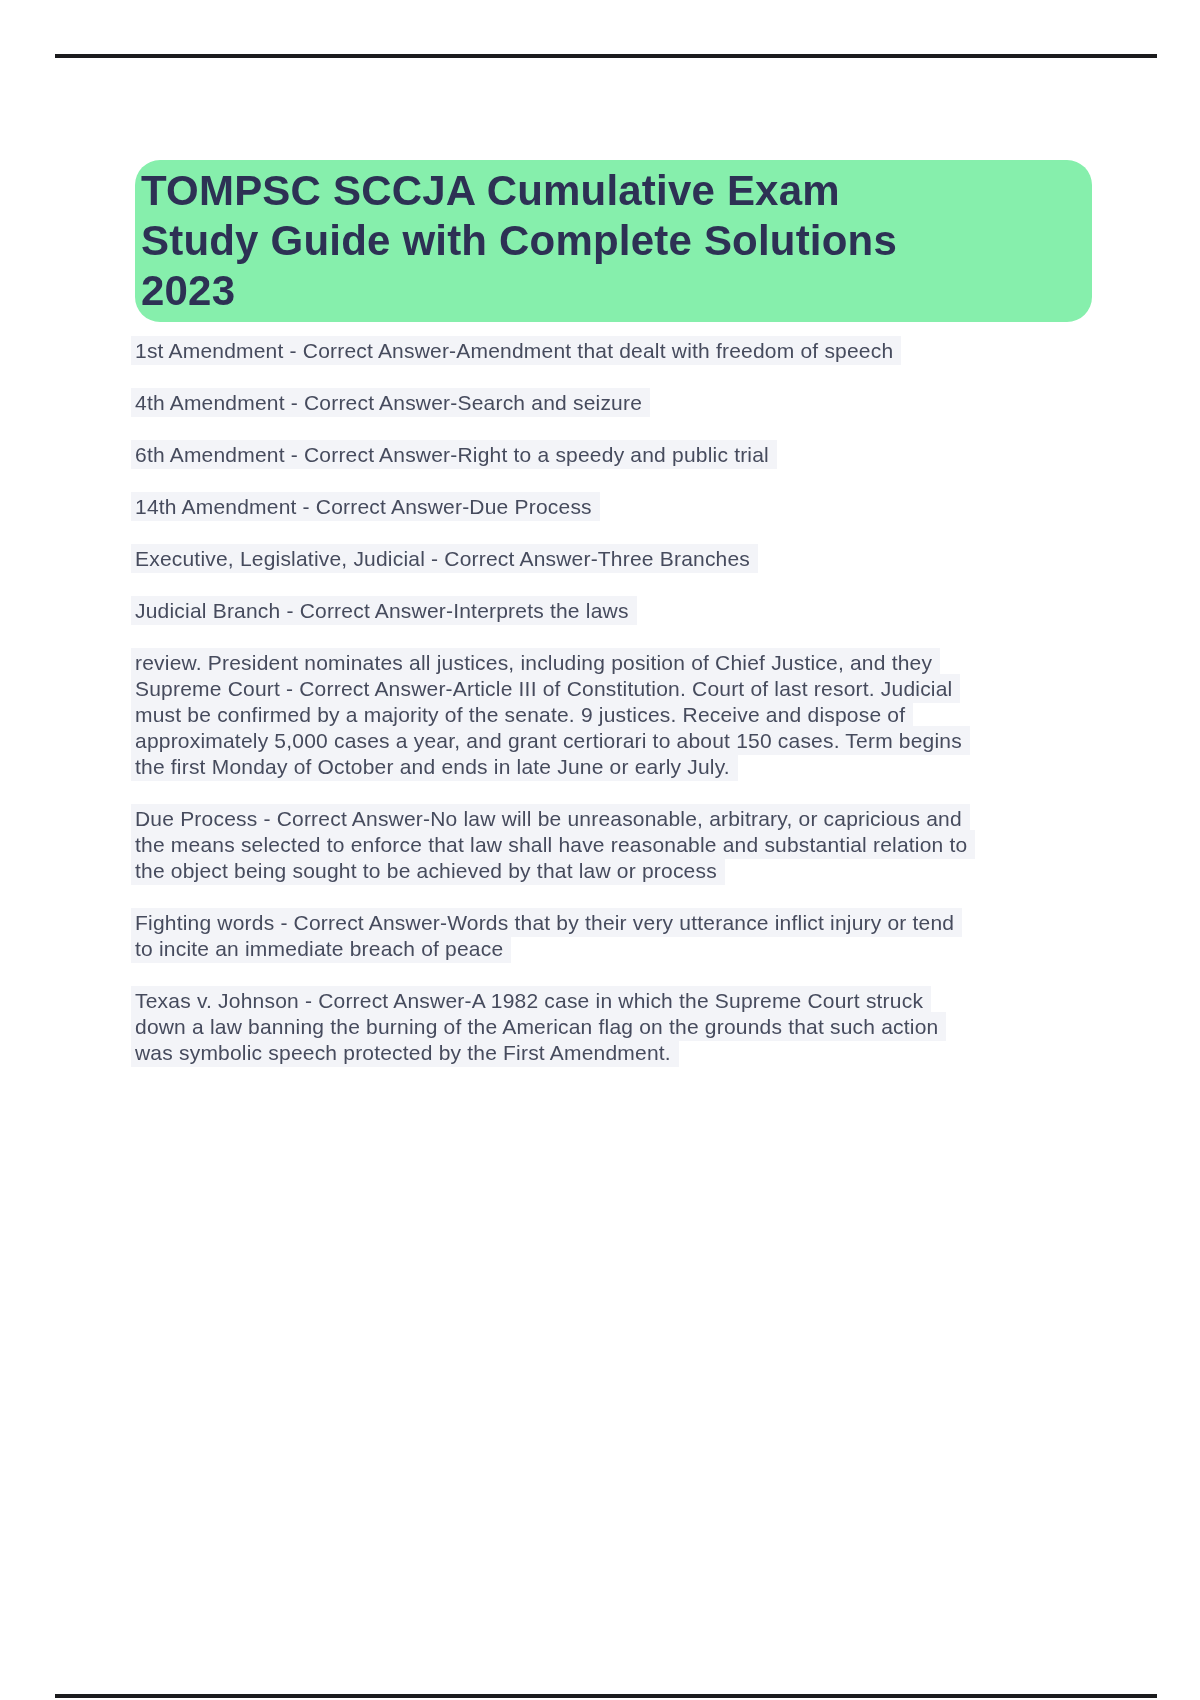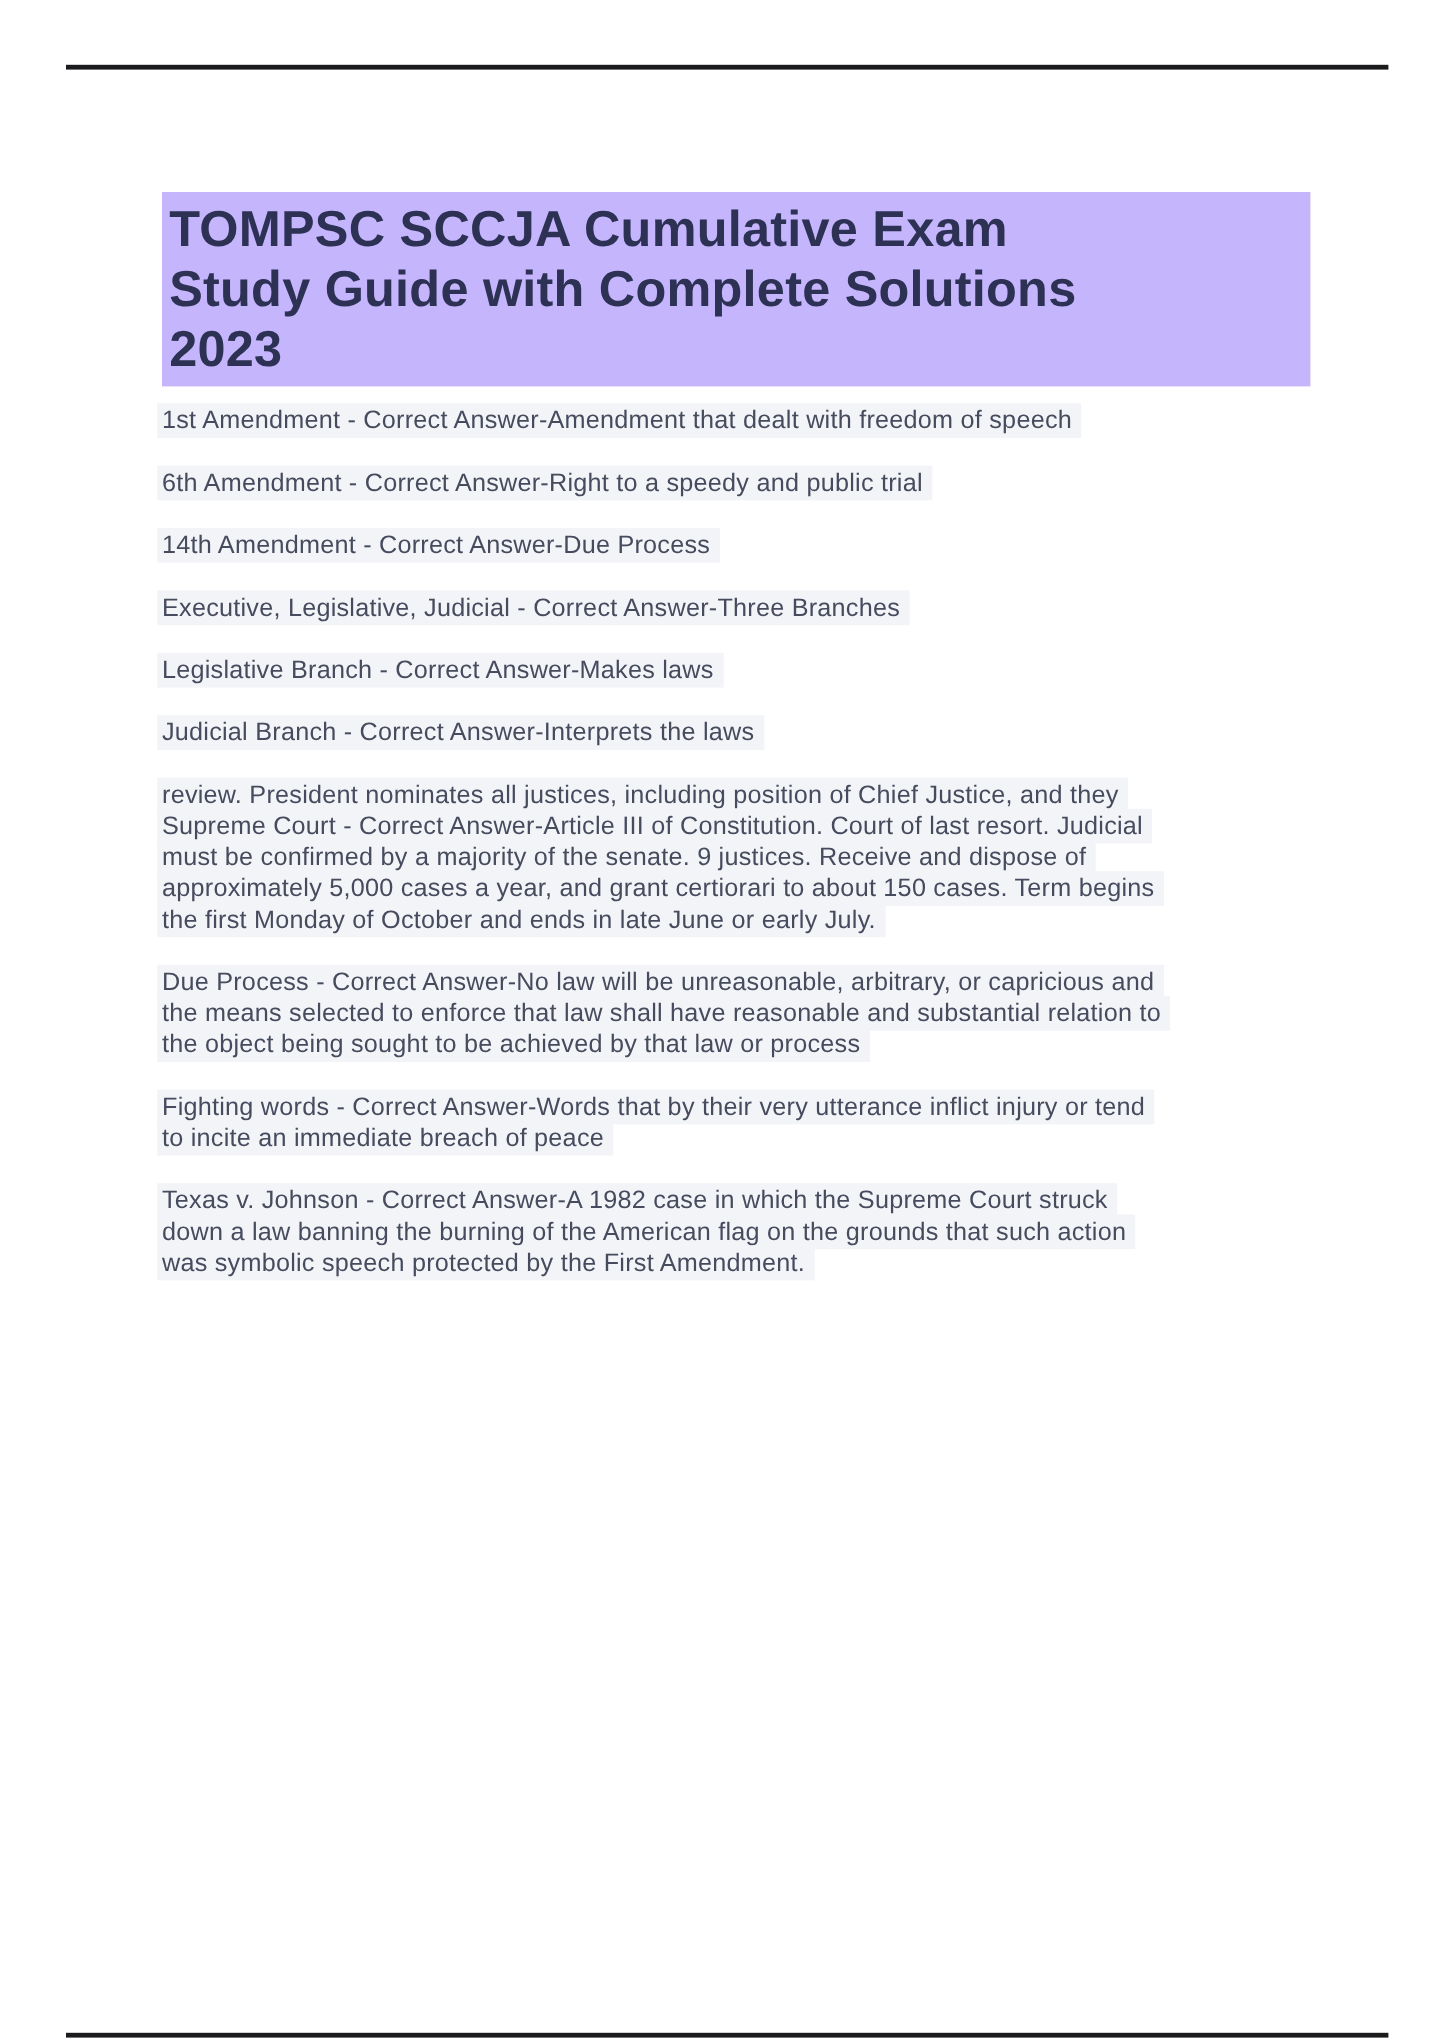--- a/index.html
+++ b/index.html
@@ -27,27 +27,28 @@
   .content {
     position: absolute;
     left: 135px;
     top: 160px;
     width: 1005px;
   }
 
   .doc-title {
     margin: 0 0 16px 0;
     width: 945px;
-    background: #c4b5fd;
+    background: #86efac;
     color: #2d3154;
     font-size: 42px;
     line-height: 50px;
     font-weight: bold;
     letter-spacing: 0.2px;
     padding: 6px 6px 6px 6px;
+    border-radius: 25px;
   }
   .doc-title .title-line { display: block; }
 
   .study-items {
     color: #464b5d;
     font-size: 21px;
     line-height: 26px;
     letter-spacing: 0.2px;
   }
   .study-item {
@@ -72,30 +73,30 @@
   <h1 class="doc-title">
       <span class="title-line">TOMPSC SCCJA Cumulative Exam</span>
       <span class="title-line">Study Guide with Complete Solutions</span>
       <span class="title-line">2023</span>
     </h1>
   <div class="study-items">
       <div class="study-item">
         <div class="line"><span class="hl">1st Amendment - Correct Answer-Amendment that dealt with freedom of speech</span></div>
       </div>
       <div class="study-item">
+        <div class="line"><span class="hl">4th Amendment - Correct Answer-Search and seizure</span></div>
+      </div>
+      <div class="study-item">
         <div class="line"><span class="hl">6th Amendment - Correct Answer-Right to a speedy and public trial</span></div>
       </div>
       <div class="study-item">
         <div class="line"><span class="hl">14th Amendment - Correct Answer-Due Process</span></div>
       </div>
       <div class="study-item">
         <div class="line"><span class="hl">Executive, Legislative, Judicial - Correct Answer-Three Branches</span></div>
-      </div>
-      <div class="study-item">
-        <div class="line"><span class="hl">Legislative Branch - Correct Answer-Makes laws</span></div>
       </div>
       <div class="study-item">
         <div class="line"><span class="hl">Judicial Branch - Correct Answer-Interprets the laws</span></div>
       </div>
       <div class="study-item">
         <div class="line"><span class="hl">review. President nominates all justices, including position of Chief Justice, and they</span></div>
         <div class="line"><span class="hl">Supreme Court - Correct Answer-Article III of Constitution. Court of last resort. Judicial</span></div>
         <div class="line"><span class="hl">must be confirmed by a majority of the senate. 9 justices. Receive and dispose of</span></div>
         <div class="line"><span class="hl">approximately 5,000 cases a year, and grant certiorari to about 150 cases. Term begins</span></div>
         <div class="line"><span class="hl">the first Monday of October and ends in late June or early July.</span></div>

